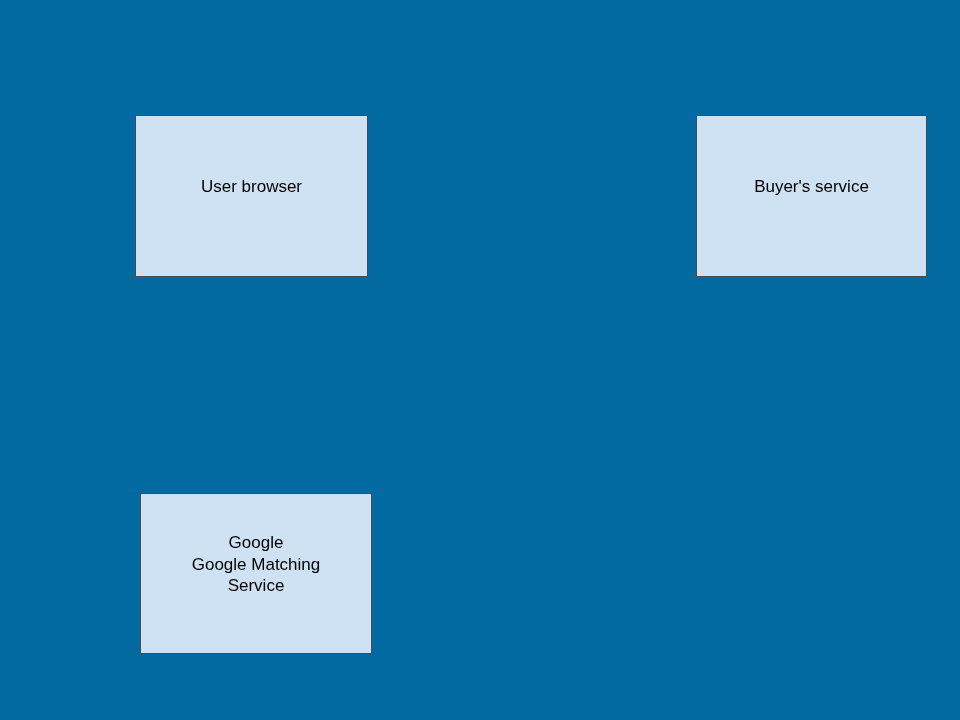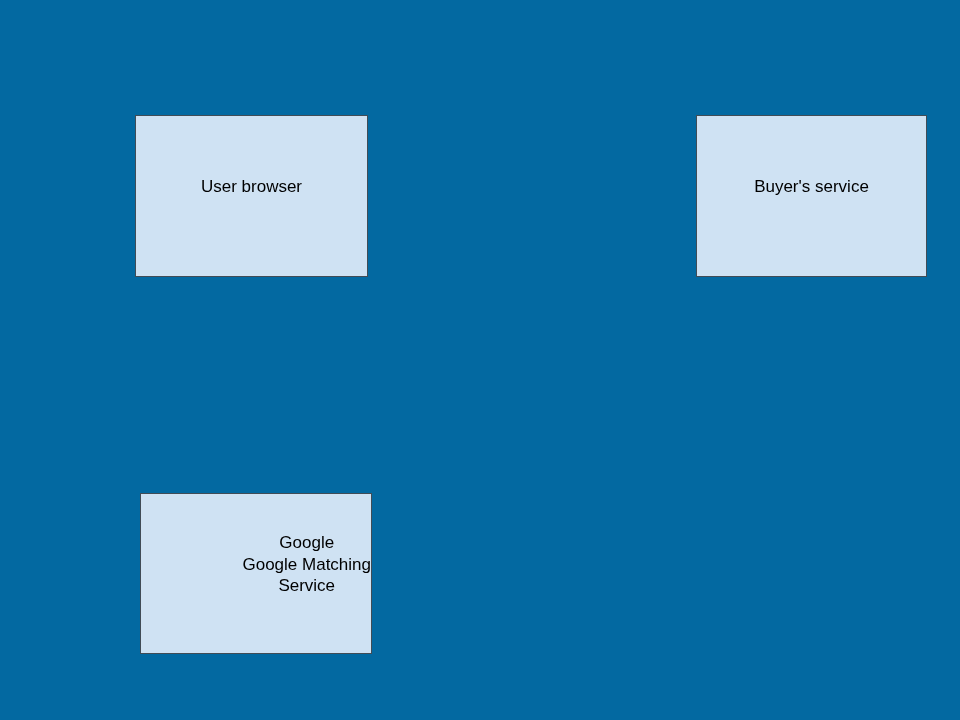--- a/index.html
+++ b/index.html
@@ -36,21 +36,20 @@
     left: 696px;
     top: 115px;
     width: 231px;
     height: 162px;
   }
   .node-google {
     left: 140px;
     top: 493px;
     width: 232px;
     height: 161px;
-    align-items: flex-end;
   }
   .node-label {
     color: #000000;
     font-size: 17px;
     line-height: 21.7px;
     text-align: center;
     white-space: nowrap;
   }
   .node-label .line {
     display: block;

